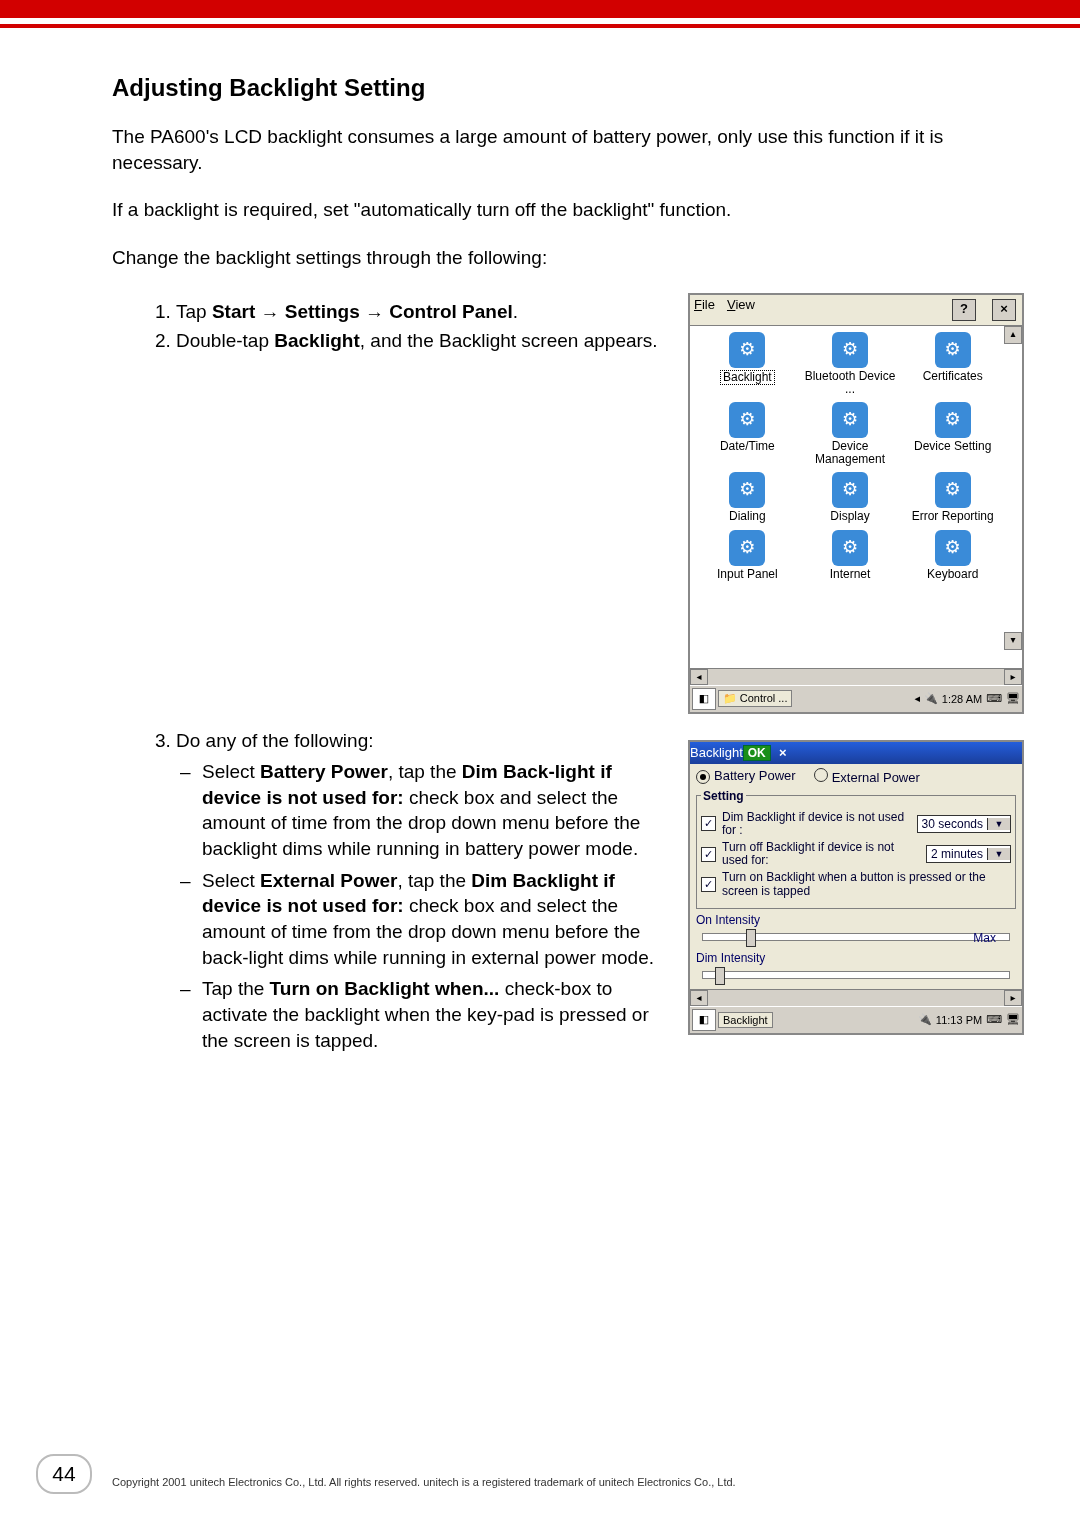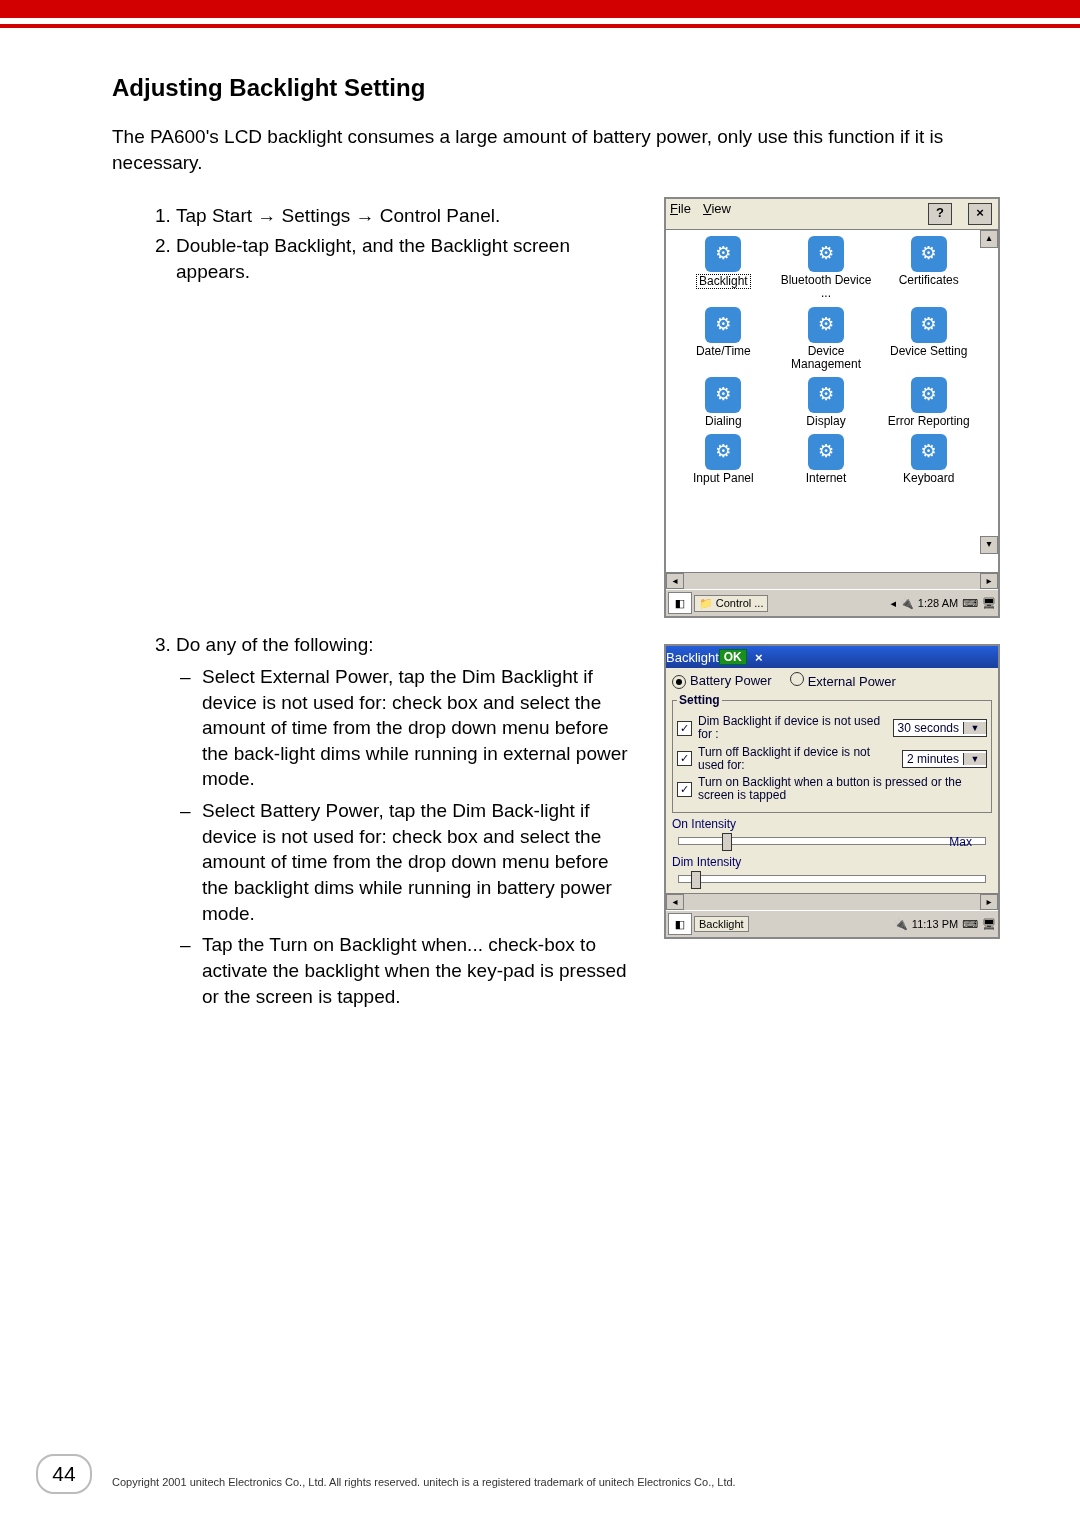--- a/index.html
+++ b/index.html
@@ -1,19 +1,19 @@
 <!DOCTYPE html>
 <html><head>
 <meta charset="utf-8">
 <style>
   html,body{margin:0;padding:0;background:#fff;font-family:Arial,Helvetica,sans-serif;color:#000}
   .page{width:1080px;height:1528px;position:relative;box-sizing:border-box}
   .topbar{height:18px;background:#d20000;width:100%}
   .toprule{height:4px;background:#d20000;margin-top:6px;width:100%}
-  .content{padding:28px 80px 0 112px}
+  .content{padding:28px 56px 0 112px}
   h2{font-size:24px;margin:18px 0 10px;font-weight:bold}
   p{font-size:19px;line-height:1.35;margin:22px 0}
   ol{font-size:19px;padding-left:64px;margin:6px 0}
   ol>li{margin:4px 0;line-height:1.35}
   ul.dash{list-style:none;padding-left:26px;margin:6px 0}
   ul.dash>li{position:relative;margin:6px 0;line-height:1.35}
   ul.dash>li:before{content:"–";position:absolute;left:-22px}
   .row{display:flex;gap:24px;align-items:flex-start}
   .leftcol{flex:1}
   .device{width:332px;border:2px solid #888;background:#7f1d1d;font-family:Tahoma,sans-serif;font-size:13px}
@@ -54,33 +54,35 @@
   .slab{font-size:12px;color:#006;margin:2px 0}
   .slider{height:6px;background:#fff;border:1px solid #808080;position:relative;margin:6px 6px 10px}
   .slider .thumb{position:absolute;top:-5px;width:8px;height:16px;background:#d4d0c8;border:1px solid #333}
   .mlabel{position:absolute;right:20px;font-size:12px;color:#006}
   .hscroll2{height:16px;background:#d4d0c8;border-top:1px solid #808080;display:flex}
   .hscroll2 .l,.hscroll2 .r{width:16px;border:1px solid #808080;text-align:center;font-size:10px;line-height:14px}
   .hscroll2 .sp{flex:1}
 
   .pgnum{position:absolute;left:36px;bottom:34px;width:52px;height:36px;border:2px solid #bbb;border-radius:18px;display:flex;align-items:center;justify-content:center;font-size:21px}
   .copyright{position:absolute;left:112px;right:40px;bottom:40px;font-size:11px;color:#333}
-  b{font-weight:normal}
+  b{font-weight:bold}
   .arrow{font-family:'Segoe UI Symbol',Arial}
 </style>
 </head>
 <body>
 
 <div class="page">
   <div class="topbar"></div>
   <div class="toprule"></div>
 
   <div class="content">
     <h2>Adjusting Backlight Setting</h2>
     <p>The PA600's LCD backlight consumes a large amount of battery power, only use this function if it is necessary.</p>
+    <p>If a backlight is required, set "automatically turn off the backlight" function.</p>
+    <p>Change the backlight settings through the following:</p>
 
     <div class="row">
       <div class="leftcol">
         <ol>
           <li>
             <span>Tap </span><b>Start</b><span class="arrow"> → </span><b>Settings</b><span class="arrow"> → </span><b>Control Panel</b><span>.</span>
           </li>
           <li>
             <span>Double-tap </span><b>Backlight</b><span>, and the Backlight screen appears.</span>
           </li>
@@ -167,24 +169,24 @@
       </div>
     </div>
 
     <div class="row" style="margin-top:8px">
       <div class="leftcol">
         <ol start="3">
           <li>
             <span>Do any of the following:</span>
             <ul class="dash">
               <li>
-                <span>Select </span><b>External Power</b><span>, tap the </span><b>Dim Backlight if device is not used for:</b><span> check box and select the amount of time from the drop down menu before the back-light dims while running in external power mode.</span>
+                <span>Select </span><b>Battery Power</b><span>, tap the </span><b>Dim Back-light if device is not used for:</b><span> check box and select the amount of time from the drop down menu before the backlight dims while running in battery power mode.</span>
               </li>
               <li>
-                <span>Select </span><b>Battery Power</b><span>, tap the </span><b>Dim Back-light if device is not used for:</b><span> check box and select the amount of time from the drop down menu before the backlight dims while running in battery power mode.</span>
+                <span>Select </span><b>External Power</b><span>, tap the </span><b>Dim Backlight if device is not used for:</b><span> check box and select the amount of time from the drop down menu before the back-light dims while running in external power mode.</span>
               </li>
               <li>
                 <span>Tap the </span><b>Turn on Backlight when...</b><span> check-box to activate the backlight when the key-pad is pressed or the screen is tapped.</span>
               </li>
             </ul>
           </li>
         </ol>
       </div>
 
       <div class="device2">

